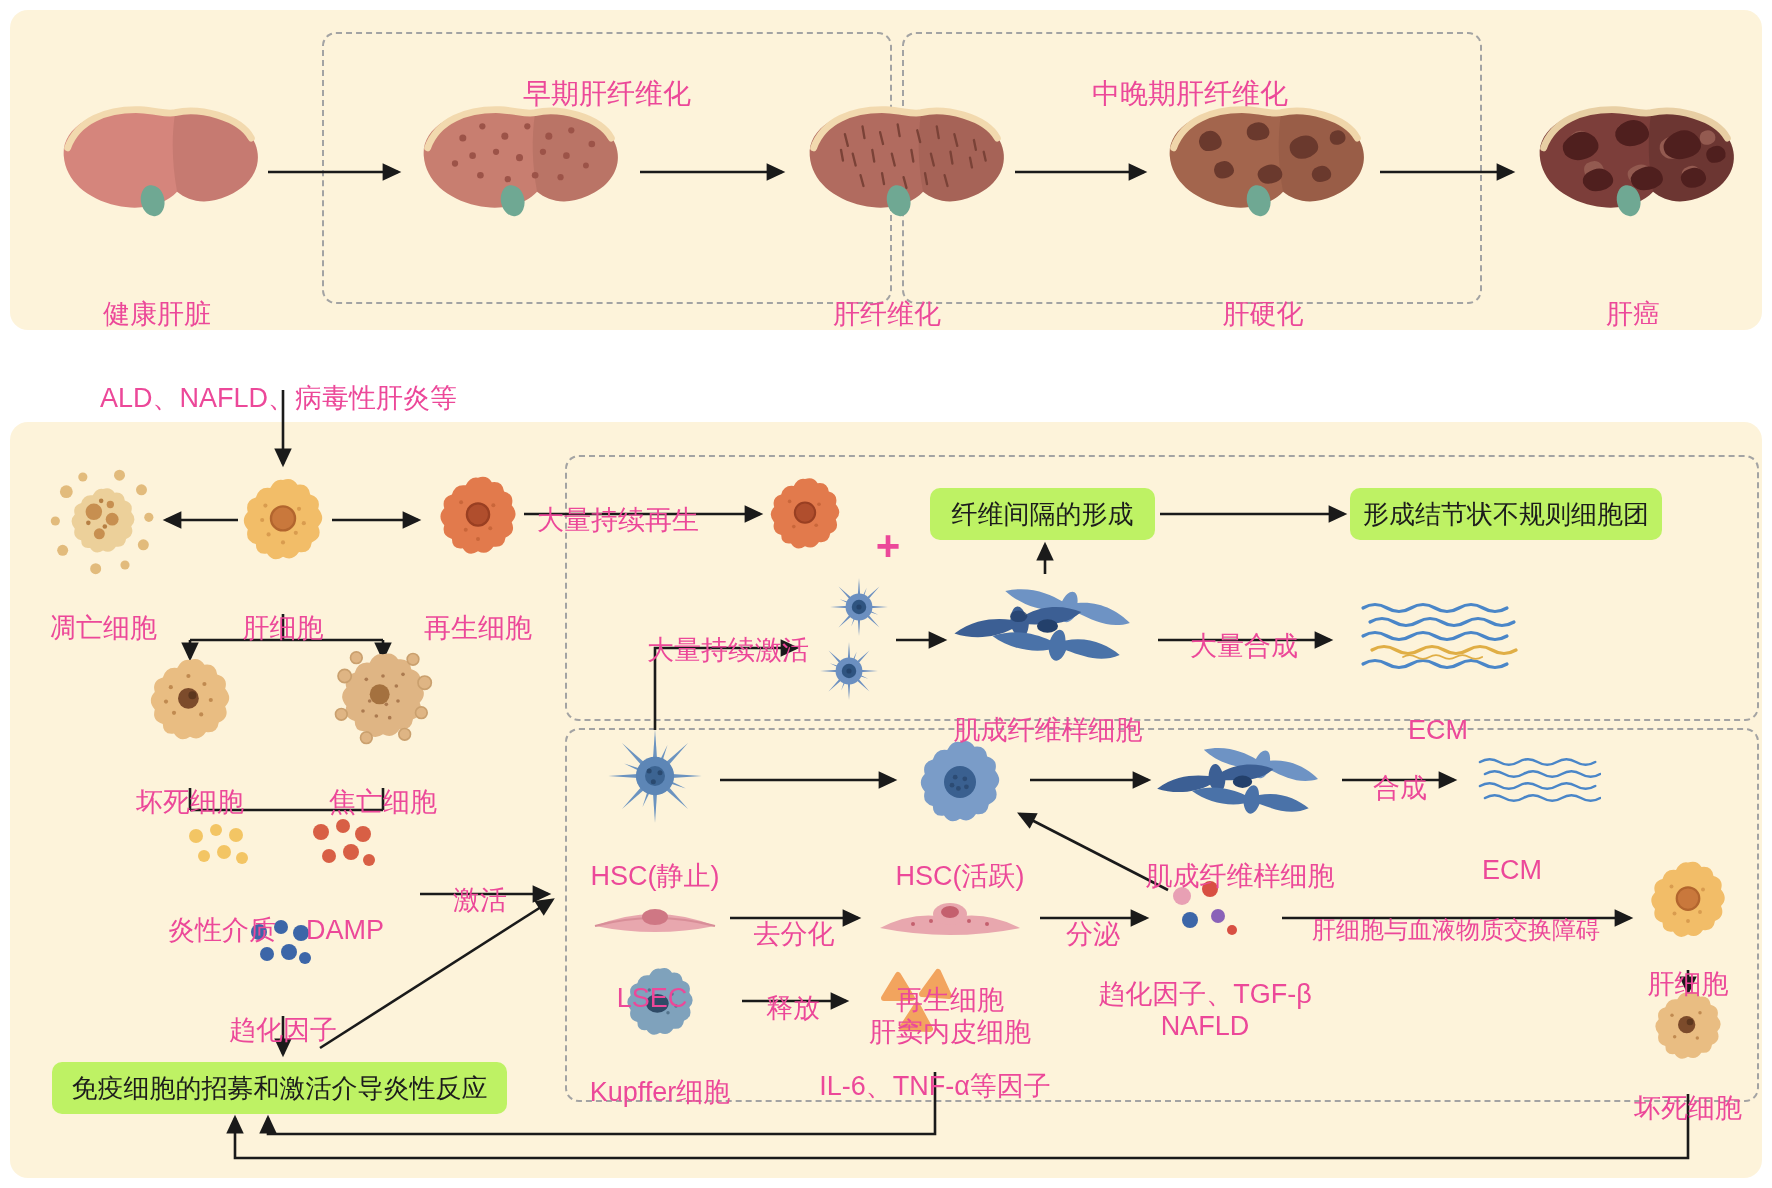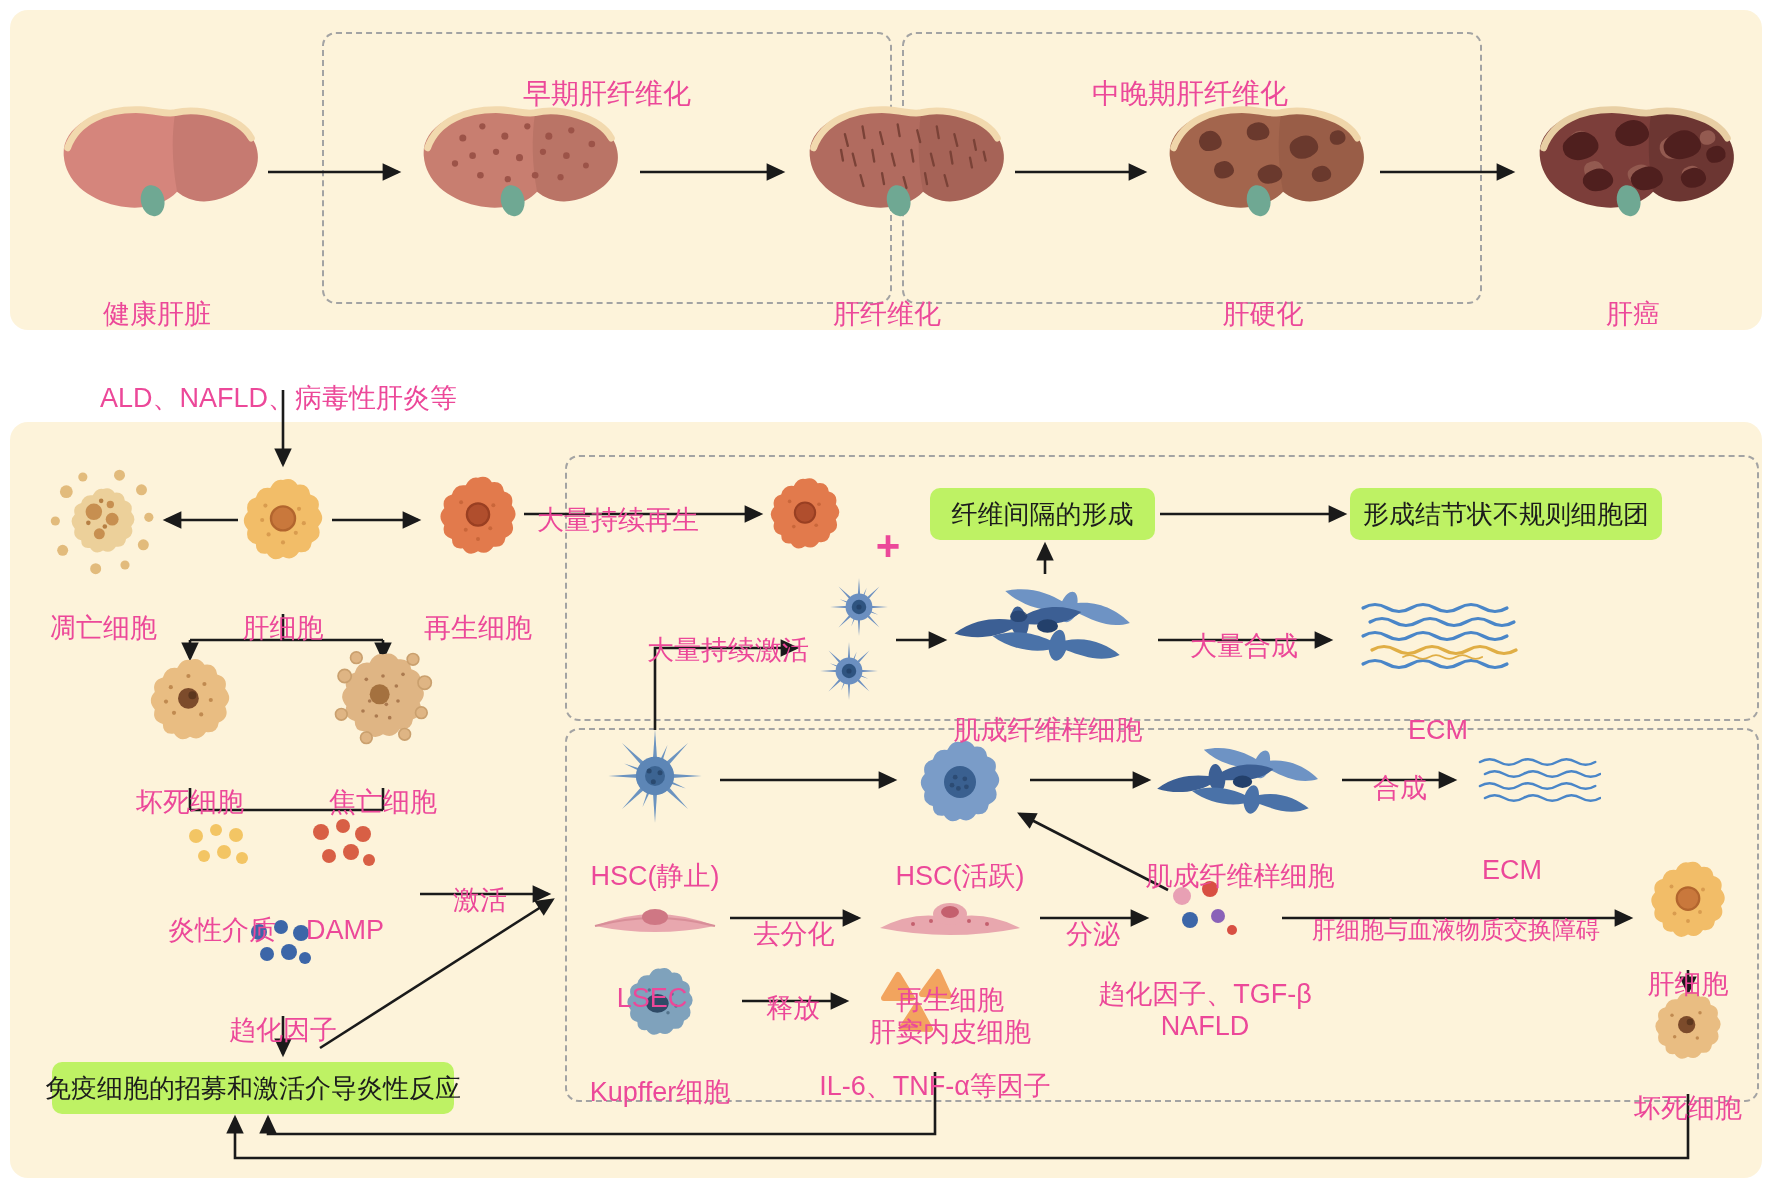--- a/index.html
+++ b/index.html
@@ -422,21 +422,21 @@
       <path d="M32,62 L47,39 L60,63 Z"></path>
     </g>
   </svg>
 
   <div class="obox" style="left:930px;top:488px;width:225px;height:52px">
     <span>纤维间隔的形成</span>
   </div>
   <div class="obox" style="left:1350px;top:488px;width:312px;height:52px">
     <span>形成结节状不规则细胞团</span>
   </div>
-  <div class="obox" style="left:52px;top:1062px;width:402px;height:52px">
+  <div class="obox" style="left:52px;top:1062px;width:455px;height:52px">
     <span>免疫细胞的招募和激活介导炎性反应</span>
   </div>
 
   <div class="lbl sz28" style="left:607px;top:44px">早期肝纤维化</div>
   <div class="lbl sz28" style="left:1190px;top:44px">中晚期肝纤维化</div>
   <div class="lbl" style="left:157px;top:264px">健康肝脏</div>
   <div class="lbl" style="left:887px;top:264px">肝纤维化</div>
   <div class="lbl" style="left:1263px;top:264px">肝硬化</div>
   <div class="lbl" style="left:1633px;top:264px">肝癌</div>
   <div class="lbl start" style="left:100px;top:348px">ALD、NAFLD、病毒性肝炎等</div>

